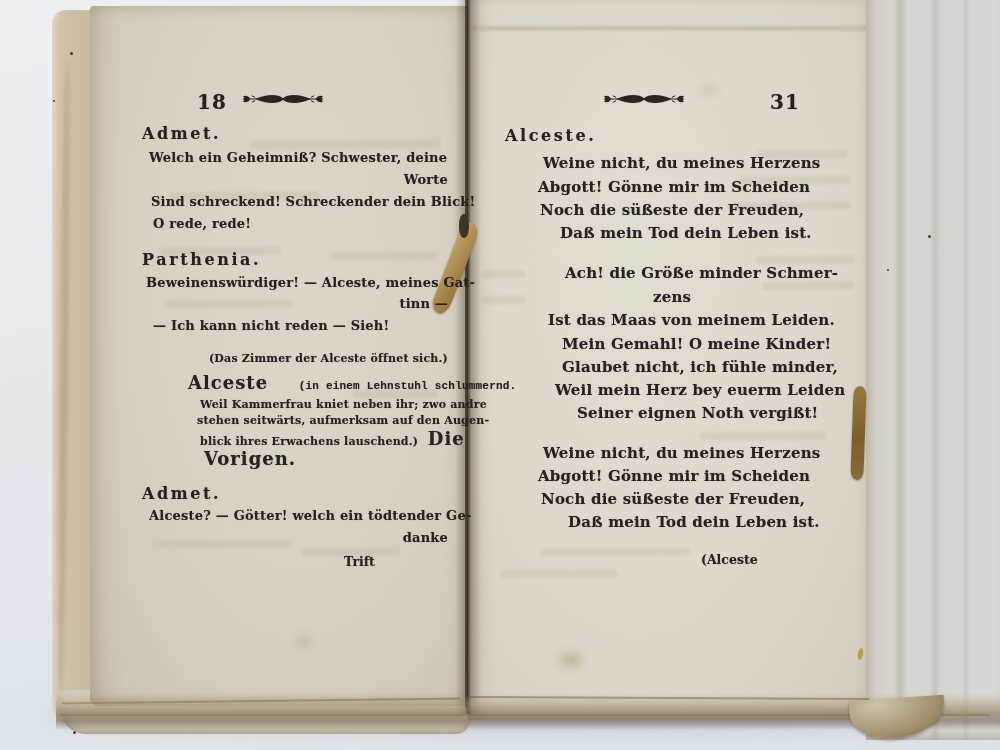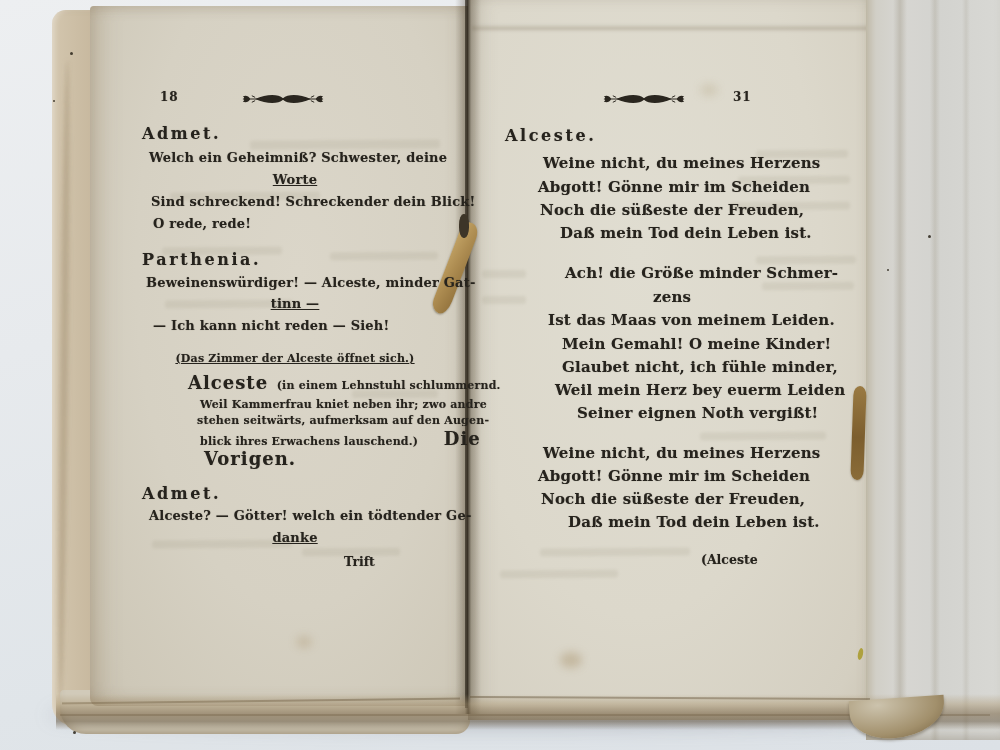--- a/index.html
+++ b/index.html
@@ -67,22 +67,22 @@
   .print{color:#26231d;text-shadow:0 0 1px rgba(40,35,25,.34);font-weight:700;}
   .pagecol{position:absolute;}
   .col-left{left:142px;top:84px;width:306px;}
   .col-right{left:505px;top:84px;width:318px;}
   .ln{position:absolute;white-space:nowrap;}
   .body-l{font-size:13px;letter-spacing:.2px;}
   .verse{font-size:15px;letter-spacing:.2px;}
   .speaker{font-size:16px;letter-spacing:2.6px;width:100%;text-align:left;}
   .sm{font-size:11px;letter-spacing:.2px;}
   .big{font-size:18px;letter-spacing:1px;}
-  .ctr{width:100%;text-align:center;text-decoration:underline;}
-  .pagenum{font-size:12px;letter-spacing:1px;}
+  .ctr{width:100%;text-align:right;}
+  .pagenum{font-size:20px;letter-spacing:1px;margin-left:37px;}
   .catch{font-size:12.5px;}
   .fleuron{width:82px;height:14px;}
   .fleuron path,.fleuron rect{fill:#2a261f;}
   .fleuron .st{stroke:#2a261f;stroke-width:1.2;fill:none;}
 </style>
 </head>
 <body>
 
 <div id="stage">
 
@@ -143,35 +143,35 @@
       <path class="st" d="M12,4 l4,2 M12,12 l4,-2 M88,4 l-4,2 M88,12 l-4,-2"></path>
     </svg>
 
     <div class="ln speaker" style="top:40px;">Admet.</div>
     <div class="ln body-l" style="left:7px;top:66px;">Welch ein Geheimniß? Schwester, deine</div>
     <div class="ln body-l ctr" style="top:88px;">Worte</div>
     <div class="ln body-l" style="left:9px;top:110px;">Sind schreckend! Schreckender dein Blick!</div>
     <div class="ln body-l" style="left:11px;top:132px;">O rede, rede!</div>
 
     <div class="ln speaker" style="top:166px;">Parthenia.</div>
-    <div class="ln body-l" style="left:4px;top:191px;">Beweinenswürdiger! — Alceste, minder Gat-</div>
+    <div class="ln body-l" style="left:4px;top:191px;">Beweinenswürdiger! — Alceste, meines Gat-</div>
     <div class="ln body-l ctr" style="top:212px;">tinn —</div>
     <div class="ln body-l" style="left:11px;top:234px;">— Ich kann nicht reden — Sieh!</div>
 
     <div class="ln sm ctr" style="top:268px;">(Das Zimmer der Alceste öffnet sich.)</div>
 
     <div class="ln" style="left:46px;top:288px;">
       <span class="big">Alceste</span>
-      <span class="sm" style="margin-left:3px;">(in einem Lehnstuhl schlummernd.</span>
+      <span class="sm" style="margin-left:25px;font-family:Liberation Mono, monospace;">(in einem Lehnstuhl schlummernd.</span>
     </div>
     <div class="ln sm" style="left:58px;top:314px;">Weil Kammerfrau kniet neben ihr; zwo andre</div>
     <div class="ln sm" style="left:55px;top:330px;">stehen seitwärts, aufmerksam auf den Augen-</div>
     <div class="ln" style="left:58px;top:344px;">
       <span class="sm">blick ihres Erwachens lauschend.)</span>
-      <span class="big" style="margin-left:20px;">Die</span>
+      <span class="big" style="margin-left:4px;">Die</span>
     </div>
     <div class="ln big" style="left:62px;top:364px;">Vorigen.</div>
 
     <div class="ln speaker" style="top:400px;">Admet.</div>
     <div class="ln body-l" style="left:7px;top:424px;">Alceste? — Götter! welch ein tödtender Ge-</div>
     <div class="ln body-l ctr" style="top:446px;">danke</div>
     <div class="ln catch" style="left:202px;top:470px;">Trift</div>
   </div>
 
   <div class="pagecol col-right print">

